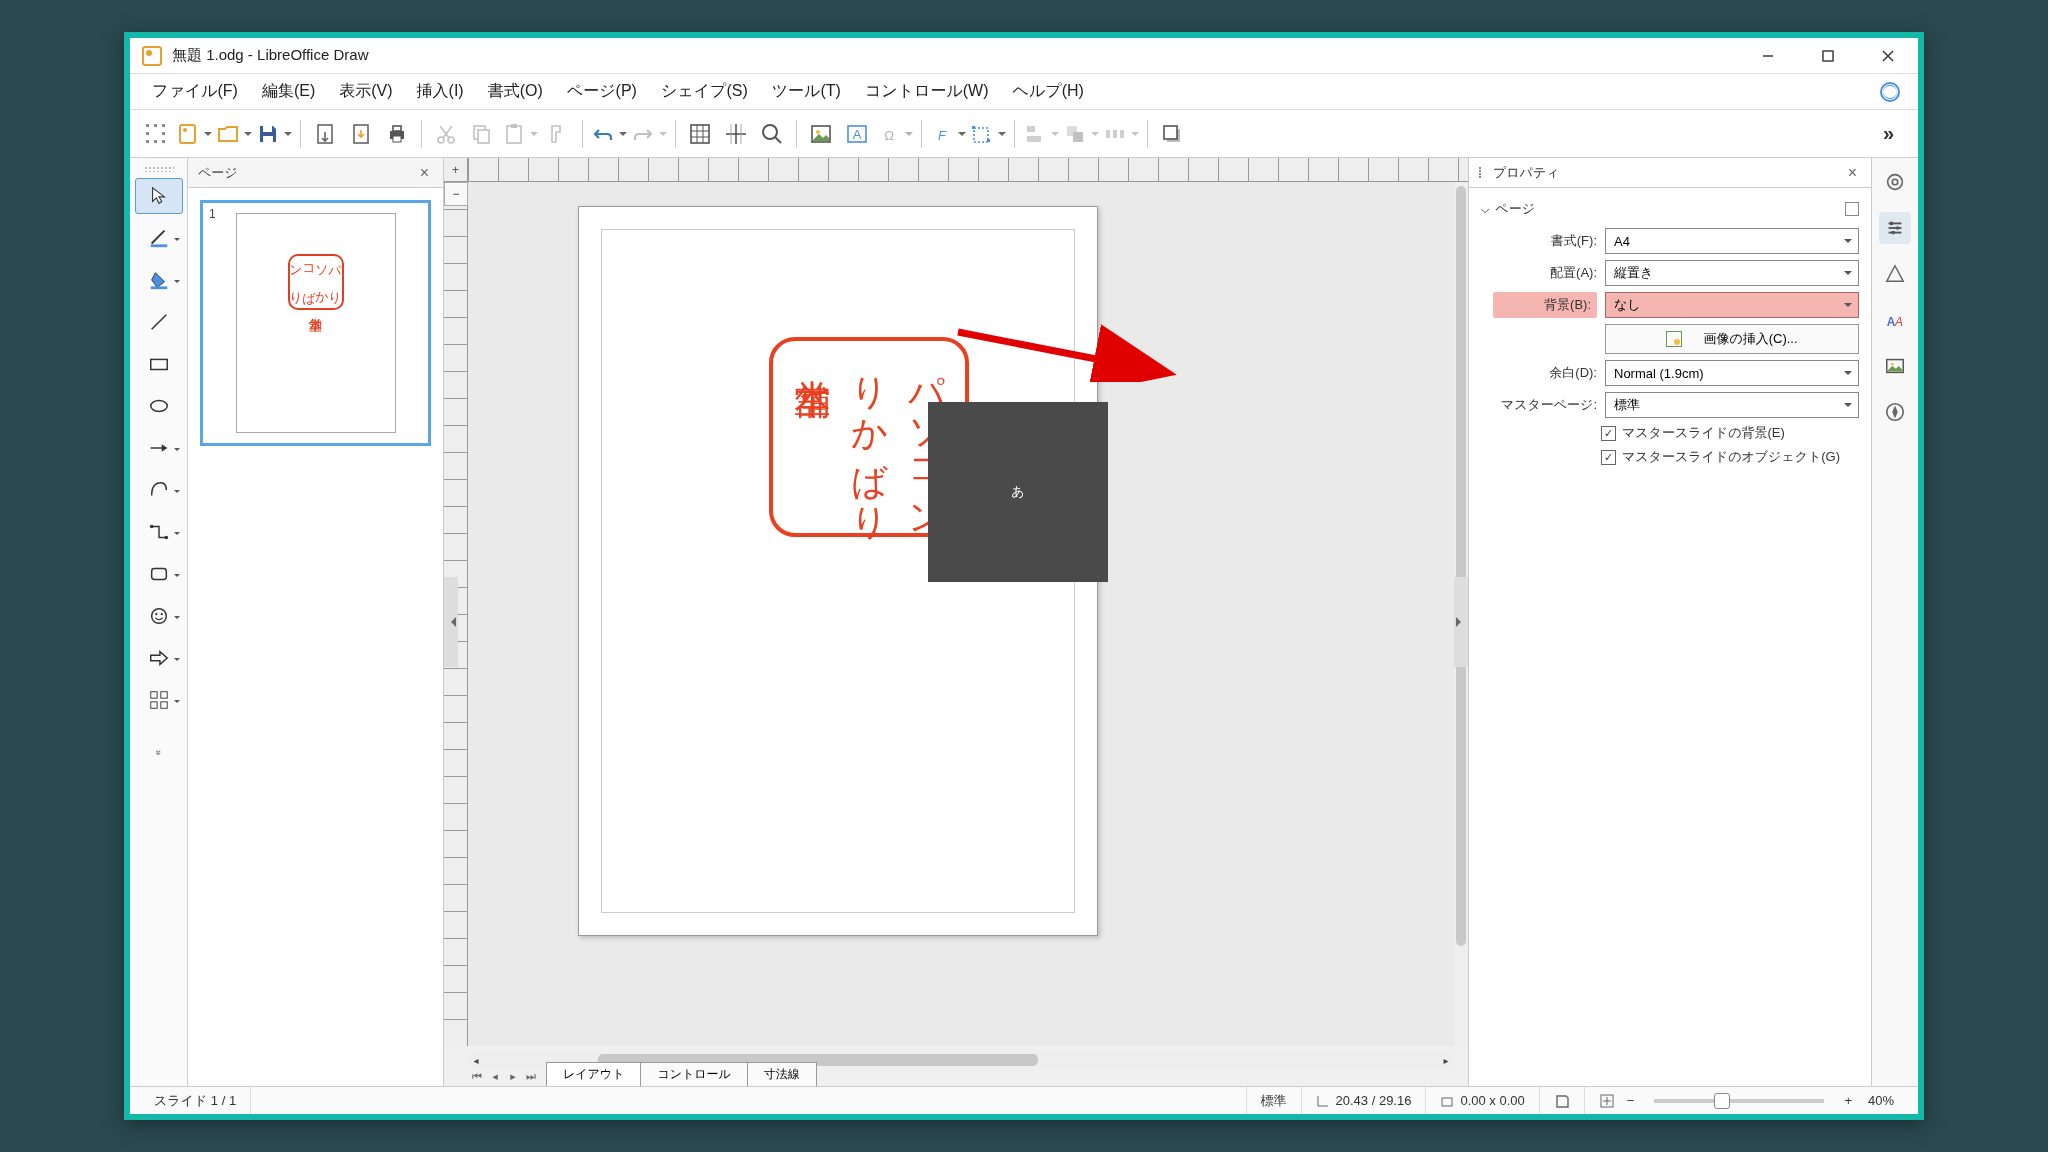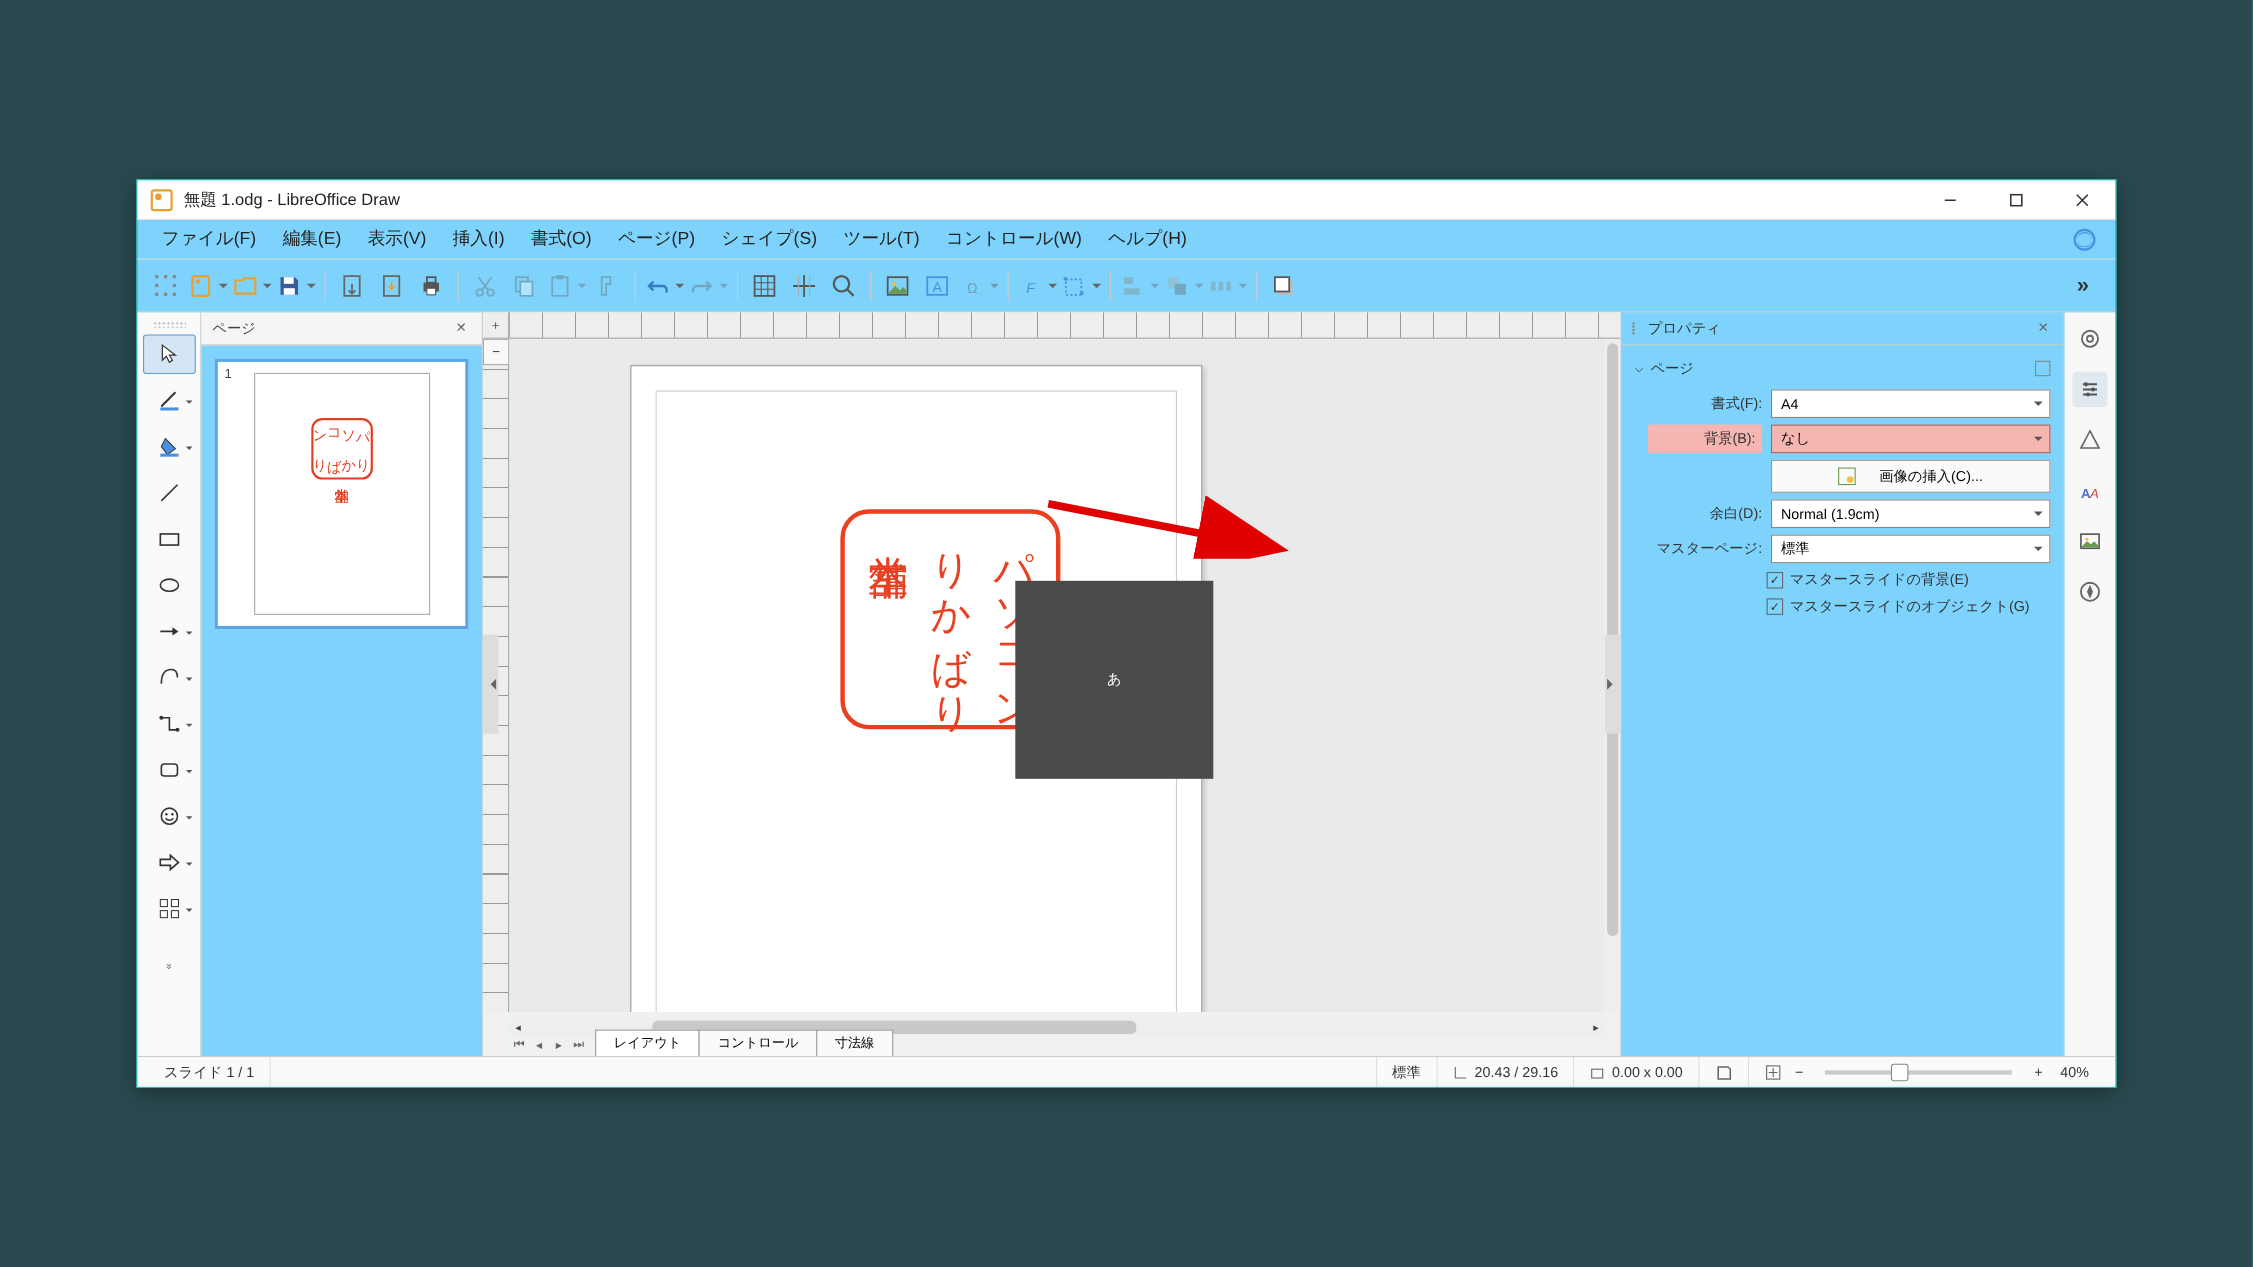--- a/index.html
+++ b/index.html
@@ -1,17 +1,17 @@
 <!DOCTYPE html>
 <html><head>
 <meta charset="utf-8">
 <style>
 *{box-sizing:border-box;margin:0;padding:0;font-family:"Yu Gothic UI","Meiryo",sans-serif;font-size:13px}
 body{background:#2a4a50;width:2048px;height:1152px;overflow:hidden;display:flex;align-items:center;justify-content:center}
-.window{width:1800px;height:826px;background:#7dd3fc;border:1px solid #14b8a6;box-shadow:0 4px 20px rgba(0,0,0,.4)}
+.window{width:1800px;height:1088px;background:#ffffff;border:6px solid #14b8a6;box-shadow:0 4px 20px rgba(0,0,0,.4)}
 .titlebar{height:36px;display:flex;align-items:center;padding:0 0 0 12px;background:#fff;border-bottom:1px solid #e0e0e0}
 .titlebar .ticon{width:20px;height:20px;margin-right:10px;border:2px solid #e8a030;border-radius:3px;position:relative}
 .titlebar .ticon::after{content:"";position:absolute;left:2px;top:2px;width:6px;height:6px;background:#e8a030;border-radius:50%}
 .titlebar .title{flex:1;font-size:15px;color:#222}
 .winbtns{display:flex}
 .winbtn{width:60px;height:36px;display:flex;align-items:center;justify-content:center;color:#333}
 .winbtn svg{width:14px;height:14px}
 .menubar{height:36px;display:flex;align-items:center;padding:0 10px;border-bottom:1px solid #ddd}
 .menubar .mitem{padding:6px 12px;font-size:16px;color:#222}
 .menubar .spacer{flex:1}
@@ -487,20 +487,26 @@
       <span class="chev">⌵</span>
       <span>ページ</span>
       <span class="pop"></span>
      </div>
      <div class="proprow">
       <span class="pl">書式(F):</span>
       <div class="pv">
                 <span>A4</span>
               </div>
      </div>
+     <div class="proprow">
+      <span class="pl">配置(A):</span>
+      <div class="pv">
+                <span>縦置き</span>
+              </div>
+     </div>
      <div class="proprow hl">
       <span class="pl">背景(B):</span>
       <div class="pv">
                 <span>なし</span>
               </div>
      </div>
      <div class="proprow">
       <span class="pl"></span>
       <div class="insbtn">
        <span class="iicon"></span>

